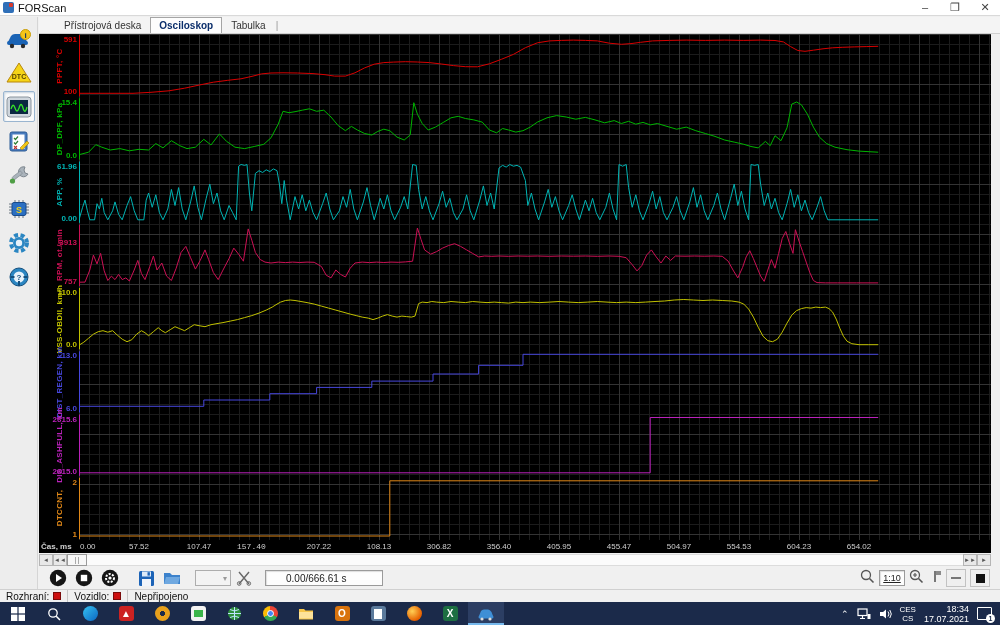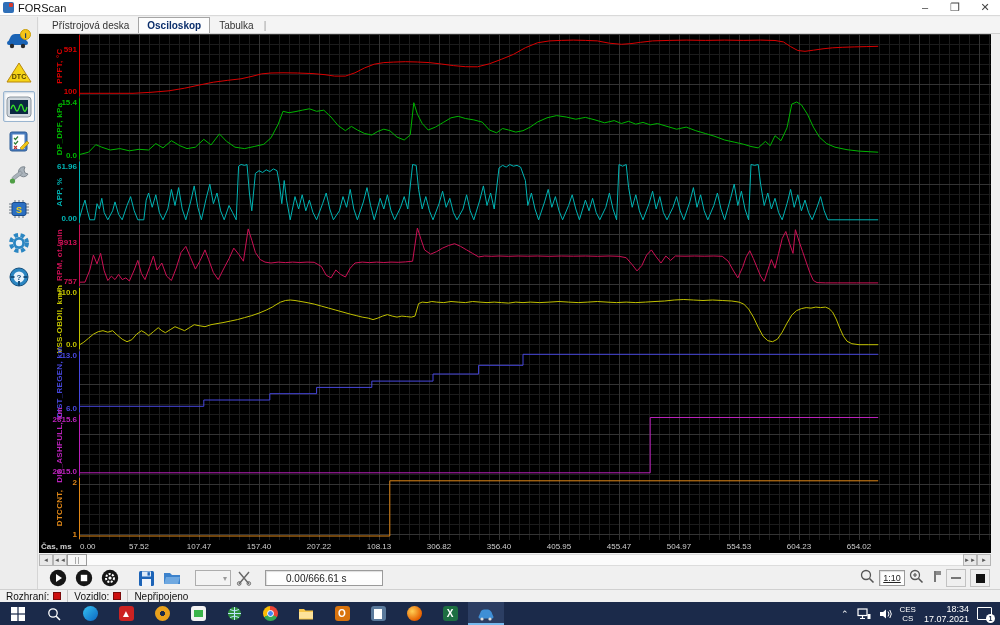--- a/index.html
+++ b/index.html
@@ -13,21 +13,21 @@
   .title-text { font-size:11px; color:#111; }
   .win-controls { margin-left:auto; display:flex; height:16px; }
   .win-controls span { width:30px; text-align:center; font-size:11px; line-height:15px; color:#444; }
 
   
   .sidebar { position:absolute; top:17px; left:0; width:38px; height:585px; background:#ededed; border-right:1px solid #d5d5d5; padding-top:6px; }
   .side-btn { width:32px; height:31px; margin:0 0 3px 3px; display:flex; align-items:center; justify-content:center; border:1px solid transparent; border-radius:2px; }
   .side-btn.selected { background:#fbfbfb; border:1px solid #9ab5d0; box-shadow:inset 1px 1px 2px #c9d6e2; }
 
   
-  .tabrow { position:absolute; top:17px; left:39px; width:961px; height:17px; background:#f4f4f4; display:flex; align-items:flex-end; padding-left:4px; border-bottom:1px solid #d0d0d0; }
+  .tabrow { position:absolute; top:17px; left:39px; width:961px; height:17px; background:#f4f4f4; display:flex; align-items:flex-end; padding-left:16px; border-bottom:1px solid #d0d0d0; }
   .tab { font-size:10px; padding:2px 8px 2px 8px; color:#333; border:1px solid transparent; border-bottom:none; }
   .tab.active { background:#fdfdfd; border-color:#a5a5a5; color:#0b2e6b; font-weight:bold; }
   .tab-sep { color:#999; font-size:10px; padding:2px 1px; }
 
   
   .chart { position:absolute; top:34px; left:39px; width:952px; height:519px; background:#000; }
   .gutter { position:absolute; left:0; top:0; width:40px; height:506px; background:#000; }
   .plot { position:absolute; left:40px; top:0; width:912px; height:506px; background-color:#000;
       background-image:
         repeating-linear-gradient(to right,#343434 0 1px,transparent 1px 60px),
@@ -166,21 +166,21 @@
     <span class="tab active">Osciloskop</span>
     <span class="tab">Tabulka</span>
     <span class="tab-sep">|</span>
   </div>
 
   <div class="chart">
     <div class="gutter" id="gutter">
         <div class="band-label" style="top: 0px; height: 63.25px;">
           <span style="color: rgb(216, 0, 0);">PPFT, °C</span>
         </div>
-        <div class="tickval" style="top: 11px; color: rgb(216, 0, 0);">591</div>
+        <div class="tickval" style="top: 1px; color: rgb(216, 0, 0);">591</div>
         <div class="tickval" style="top: 53.25px; color: rgb(216, 0, 0);">100</div>
         <div class="band-label" style="top: 63.25px; height: 63.25px;">
           <span style="color: rgb(0, 180, 0);">DP_DPF, kPa</span>
         </div>
         <div class="tickval" style="top: 64.25px; color: rgb(0, 180, 0);">15.4</div>
         <div class="tickval" style="top: 116.5px; color: rgb(0, 180, 0);">0.0</div>
         <div class="band-label" style="top: 126.5px; height: 63.25px;">
           <span style="color: rgb(0, 180, 180);">APP, %</span>
         </div>
         <div class="tickval" style="top: 127.5px; color: rgb(0, 180, 180);">61.96</div>
@@ -229,21 +229,21 @@
           <polyline points="0.0,438.8 571.2,438.8 571.2,383.5 799.2,383.5 799.2,383.5" fill="none" stroke="#bb22bb" stroke-width="1"></polyline>
           <line x1="0.5" x2="0.5" y1="443.8" y2="505.0" stroke="#e08818"></line>
           <polyline points="0.0,502.0 310.8,502.0 310.8,446.8 799.2,446.8 799.2,446.8" fill="none" stroke="#e08818" stroke-width="1"></polyline>
         </svg>
     </div>
     <div class="xticks" id="xticks">
       <span class="xlabel">Čas, ms</span>
     <span style="left: 41px;">0.00</span>
         <span style="left: 78px; width: 44px; text-align: center;">57.52</span>
         <span style="left: 138px; width: 44px; text-align: center;">107.47</span>
-        <span style="left: 198px; width: 44px; text-align: center;">157.40</span>
+        <span style="left: 198px; width: 44px; text-align: left; font-family: Liberation Mono, monospace;">157.40</span>
         <span style="left: 258px; width: 44px; text-align: center;">207.22</span>
         <span style="left: 318px; width: 44px; text-align: center;">108.13</span>
         <span style="left: 378px; width: 44px; text-align: center;">306.82</span>
         <span style="left: 438px; width: 44px; text-align: center;">356.40</span>
         <span style="left: 498px; width: 44px; text-align: center;">405.95</span>
         <span style="left: 558px; width: 44px; text-align: center;">455.47</span>
         <span style="left: 618px; width: 44px; text-align: center;">504.97</span>
         <span style="left: 678px; width: 44px; text-align: center;">554.53</span>
         <span style="left: 738px; width: 44px; text-align: center;">604.23</span>
         <span style="left: 798px; width: 44px; text-align: center;">654.02</span>

